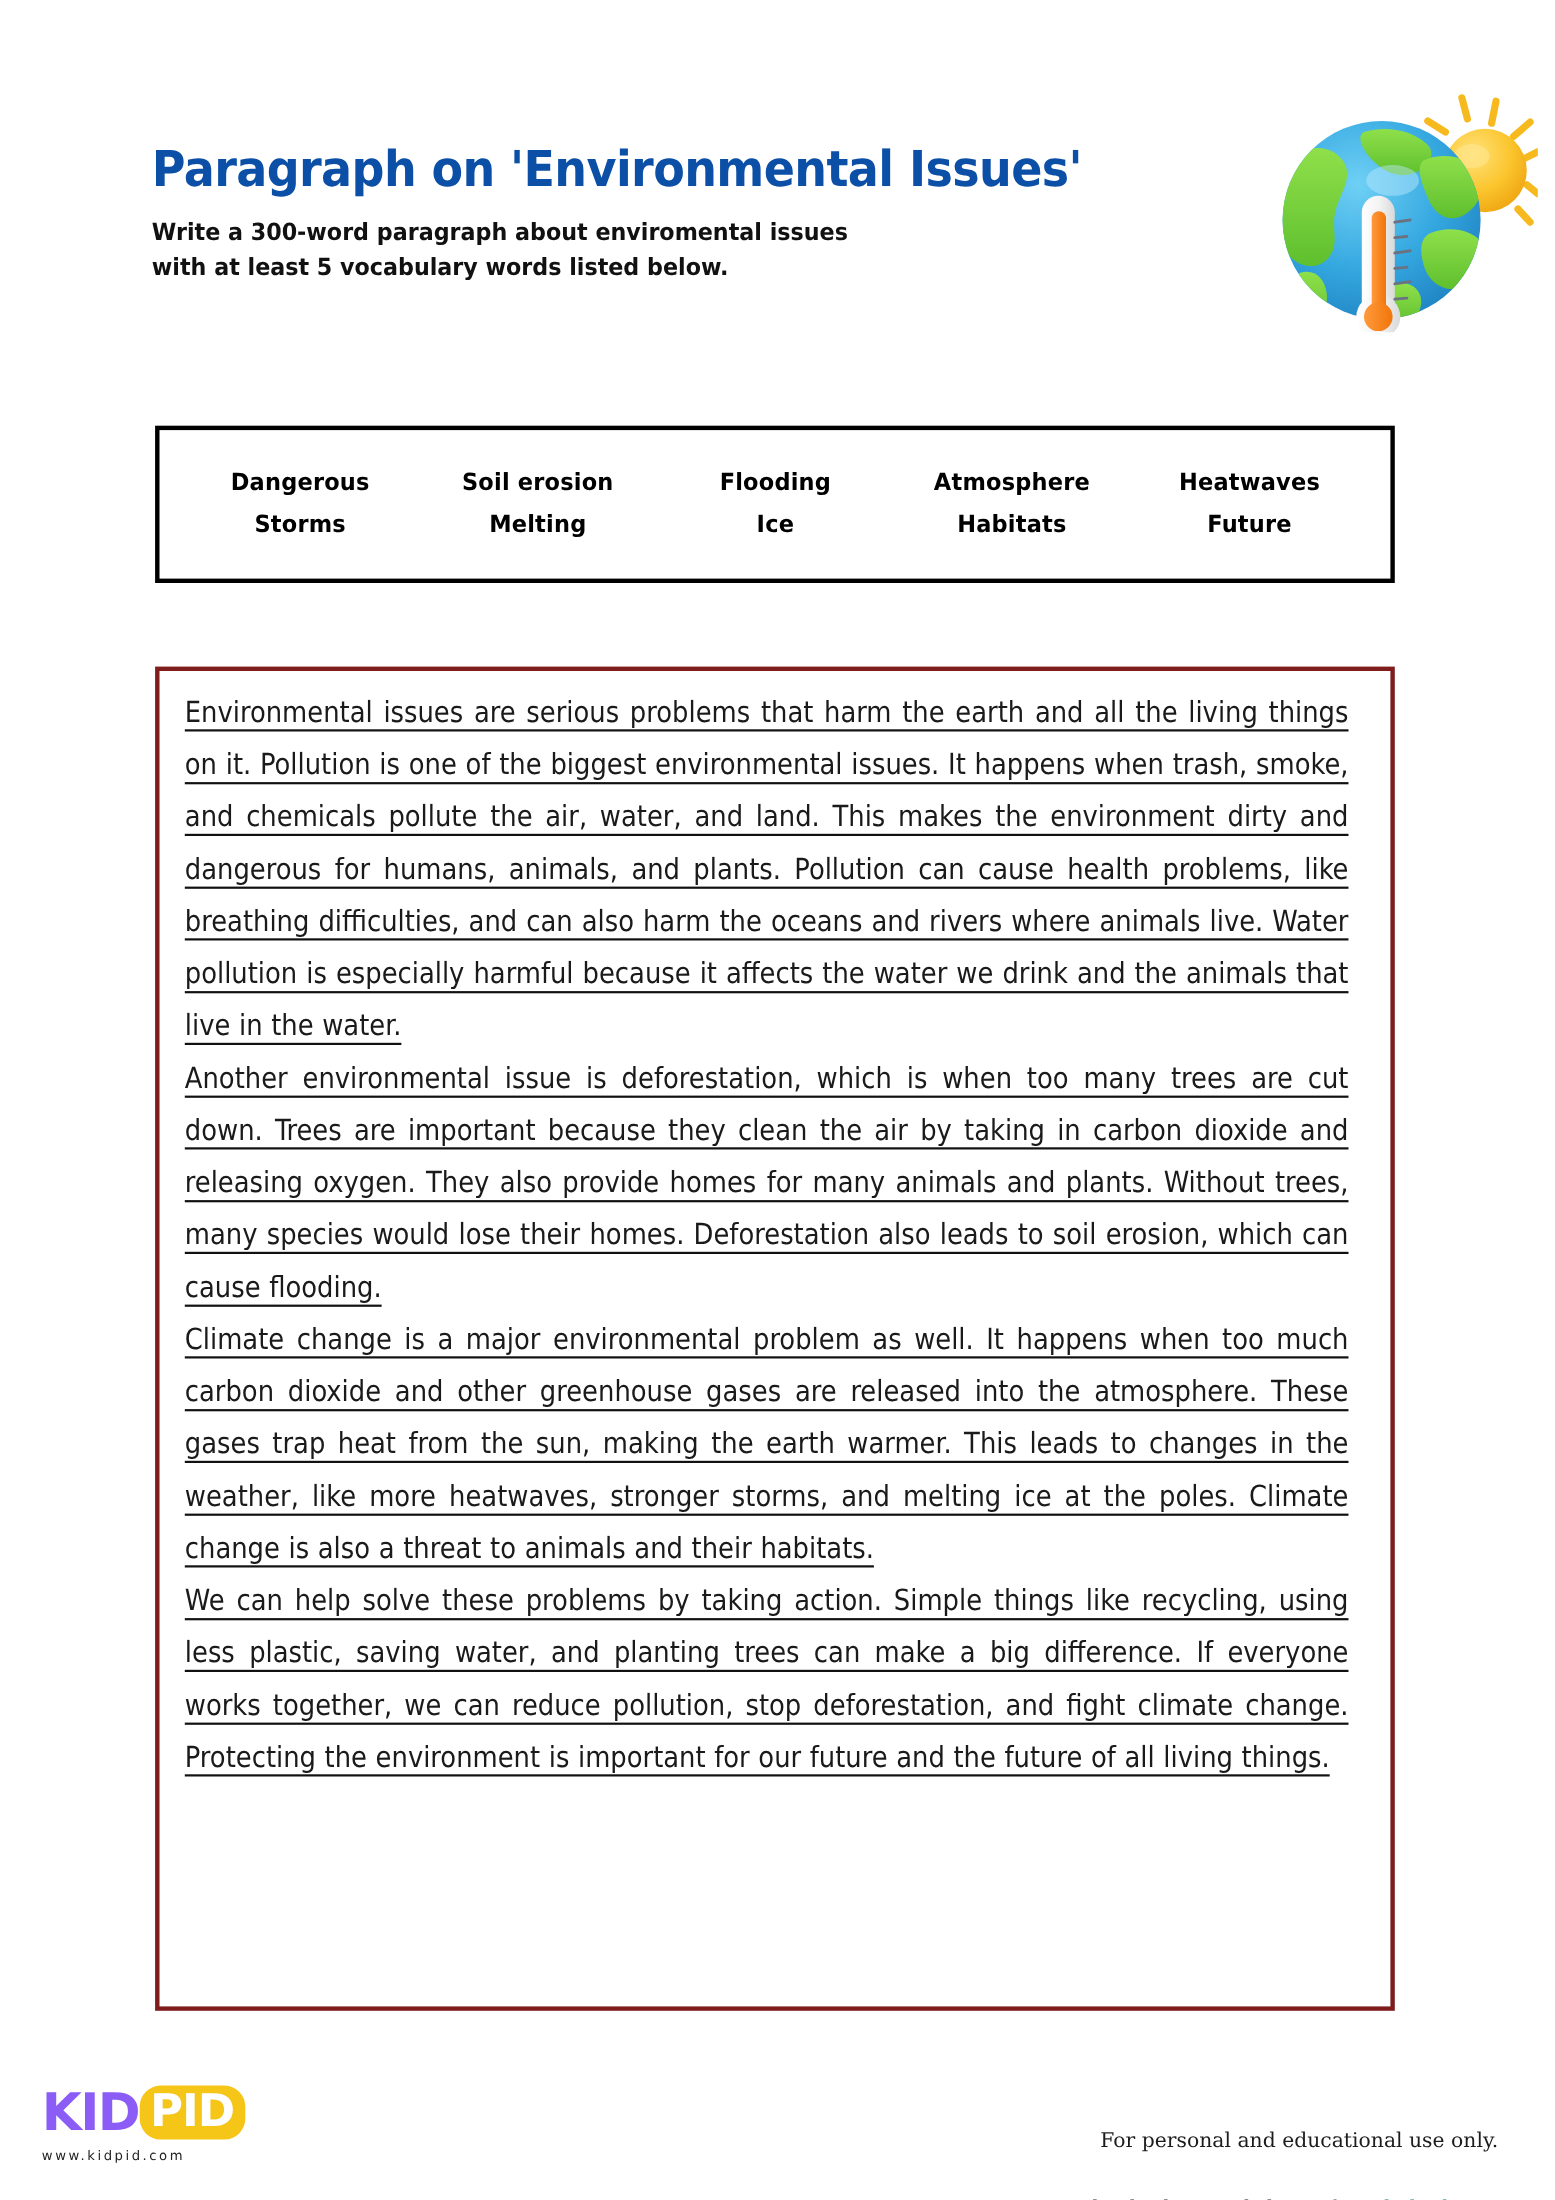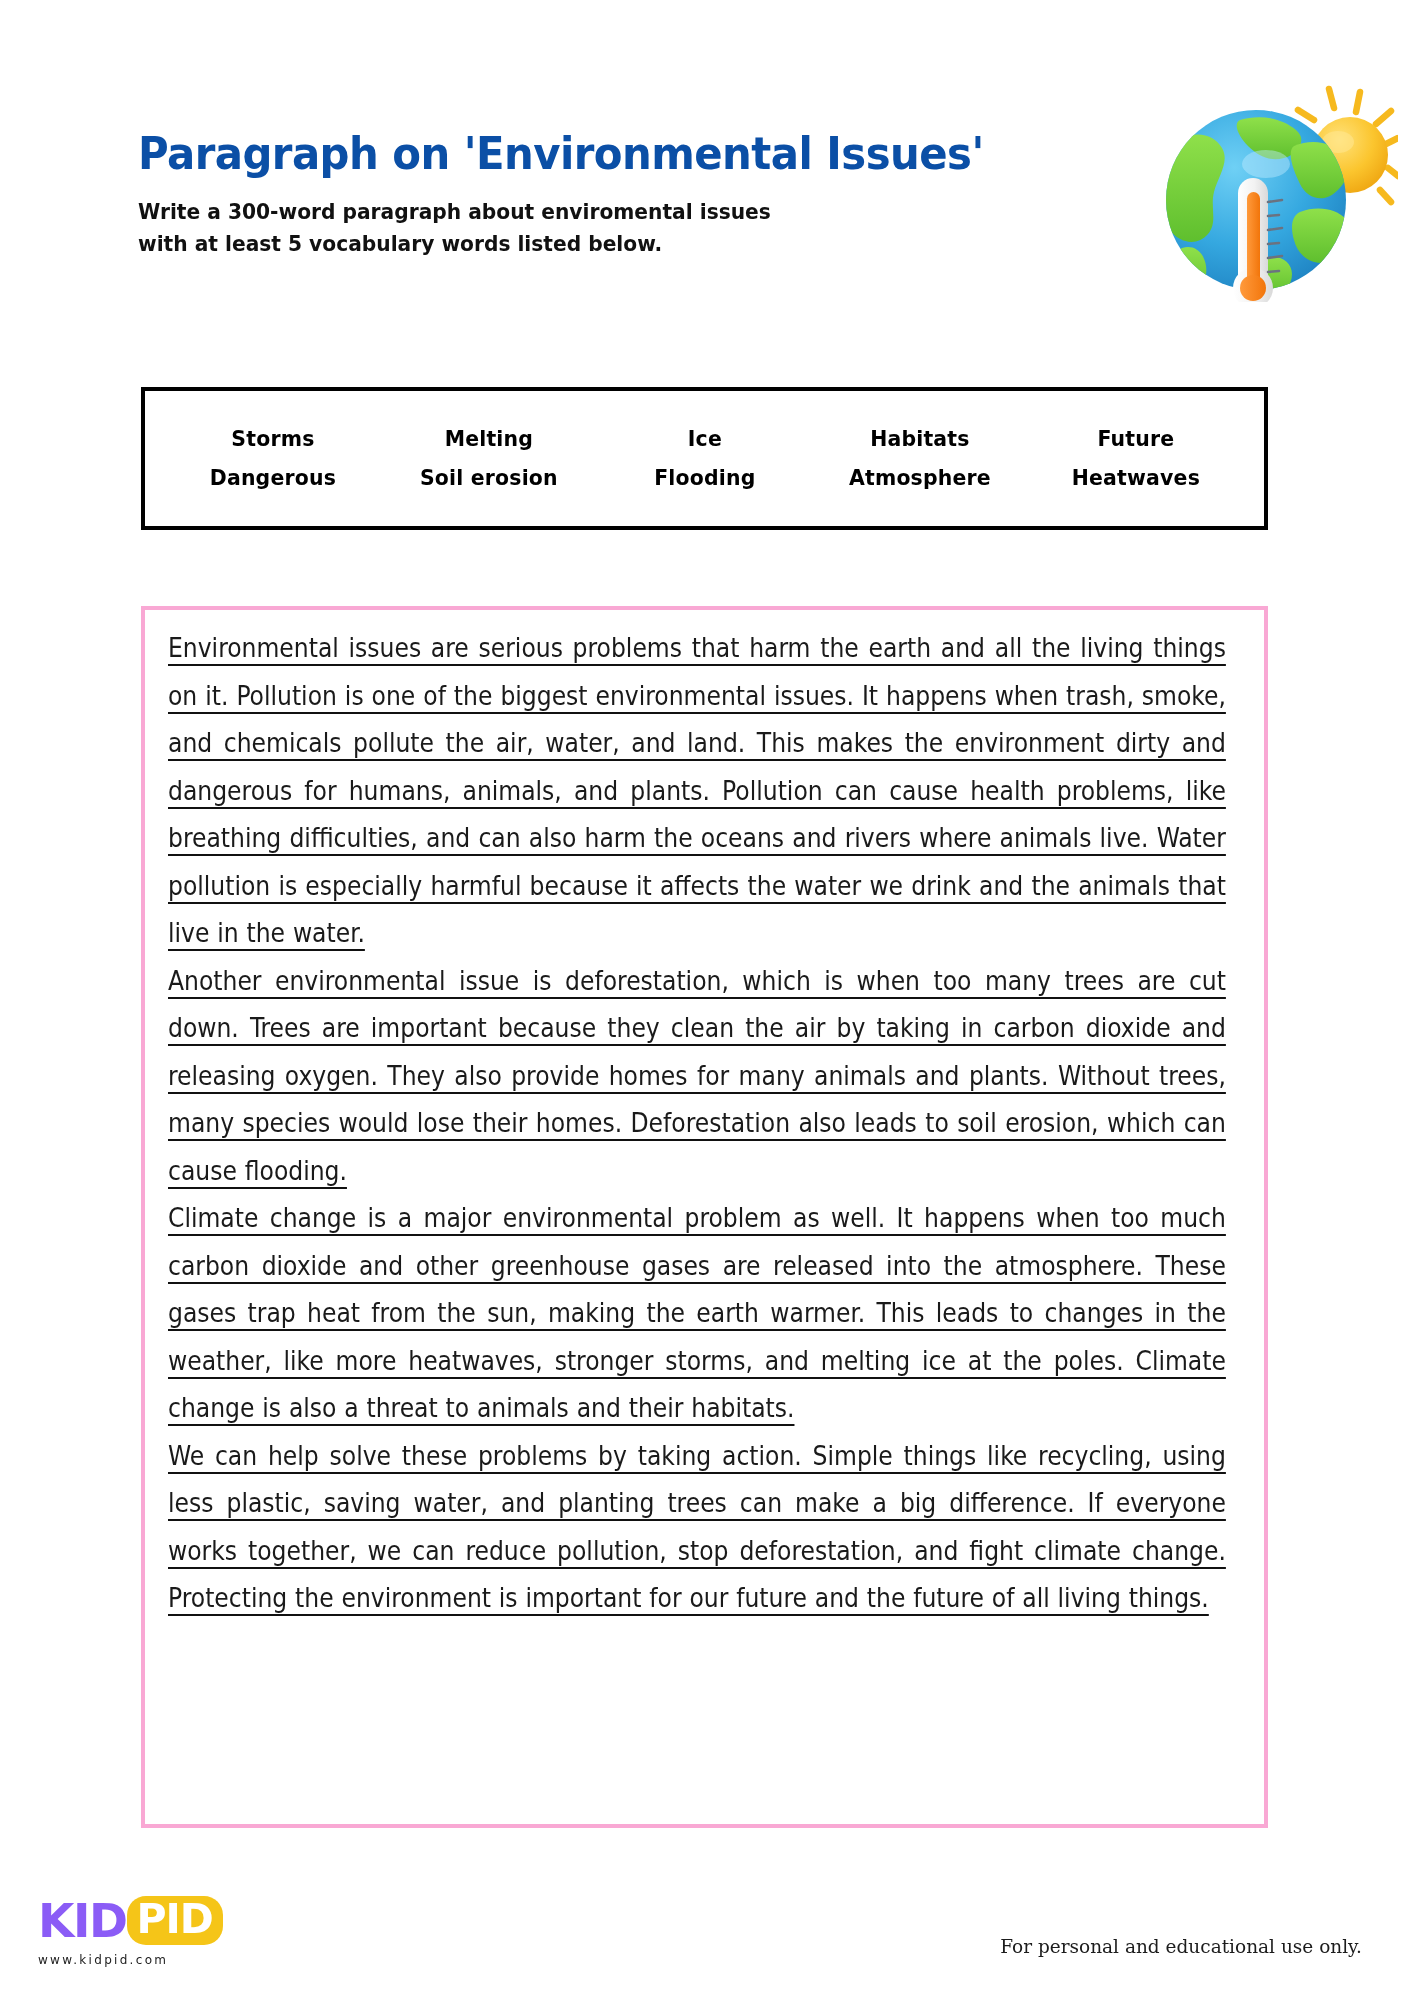--- a/index.html
+++ b/index.html
@@ -97,21 +97,21 @@
     transform: scaleX(0.95);
   }
 
   
   .answer-box {
     position: absolute;
     left: 141px;
     top: 606px;
     width: 1127px;
     height: 1222px;
-    border: 4px solid #f9a8d4;
+    border: 4px solid #7f1d1d;
     box-sizing: border-box;
     background: #ffffff;
     padding: 14px 22px 10px 23px;
   }
   .para {
     font-family: "DejaVu Sans Condensed", "DejaVu Sans", sans-serif;
     font-size: 26.5px;
     font-weight: 400;
     color: #1a1a1a;
     line-height: 47.5px;
@@ -277,32 +277,32 @@
           <line x1="120" y1="186" x2="134" y2="184"></line>
           <line x1="120" y1="200" x2="131" y2="199"></line>
         </g>
       </g>
     </svg>
   </div>
 
   <div class="vocab-box">
     <div class="vocab-grid">
       <div class="vocab-row">
+        <div class="vocab-cell">Dangerous</div>
+        <div class="vocab-cell">Soil erosion</div>
+        <div class="vocab-cell">Flooding</div>
+        <div class="vocab-cell">Atmosphere</div>
+        <div class="vocab-cell">Heatwaves</div>
+      </div>
+      <div class="vocab-row">
         <div class="vocab-cell">Storms</div>
         <div class="vocab-cell">Melting</div>
         <div class="vocab-cell">Ice</div>
         <div class="vocab-cell">Habitats</div>
         <div class="vocab-cell">Future</div>
-      </div>
-      <div class="vocab-row">
-        <div class="vocab-cell">Dangerous</div>
-        <div class="vocab-cell">Soil erosion</div>
-        <div class="vocab-cell">Flooding</div>
-        <div class="vocab-cell">Atmosphere</div>
-        <div class="vocab-cell">Heatwaves</div>
       </div>
     </div>
   </div>
 
   <div class="answer-box">
     <p class="para">Environmental issues are serious problems that harm the earth and all the living things on it. Pollution is one of the biggest environmental issues. It happens when trash, smoke, and chemicals pollute the air, water, and land. This makes the environment dirty and dangerous for humans, animals, and plants. Pollution can cause health problems, like breathing difficulties, and can also harm the oceans and rivers where animals live. Water pollution is especially harmful because it affects the water we drink and the animals that live in the water.</p>
     <p class="para">Another environmental issue is deforestation, which is when too many trees are cut down. Trees are important because they clean the air by taking in carbon dioxide and releasing oxygen. They also provide homes for many animals and plants. Without trees, many species would lose their homes. Deforestation also leads to soil erosion, which can cause flooding.</p>
     <p class="para">Climate change is a major environmental problem as well. It happens when too much carbon dioxide and other greenhouse gases are released into the atmosphere. These gases trap heat from the sun, making the earth warmer. This leads to changes in the weather, like more heatwaves, stronger storms, and melting ice at the poles. Climate change is also a threat to animals and their habitats.</p>
     <p class="para">We can help solve these problems by taking action. Simple things like recycling, using less plastic, saving water, and planting trees can make a big difference. If everyone works together, we can reduce pollution, stop deforestation, and fight climate change. Protecting the environment is important for our future and the future of all living things.</p>
   </div>

